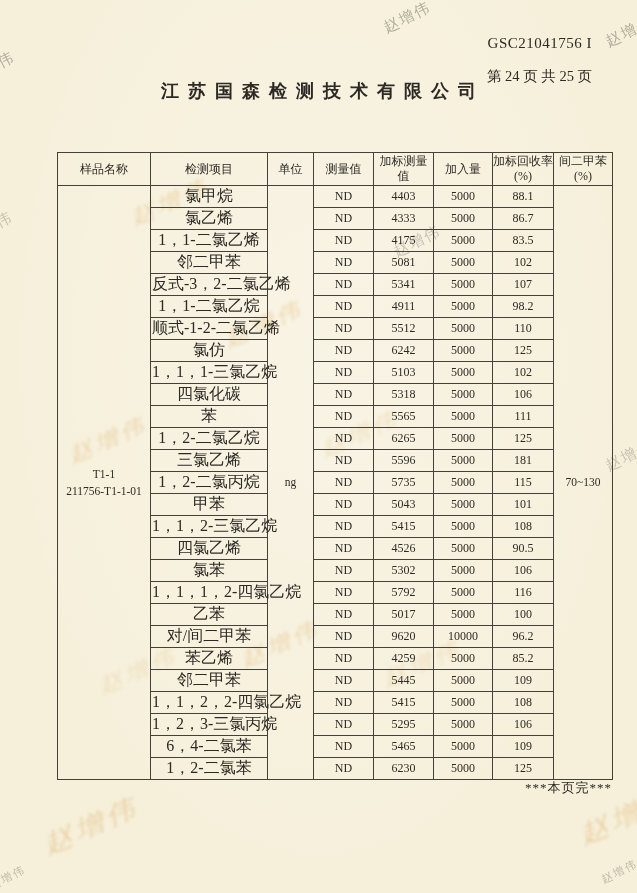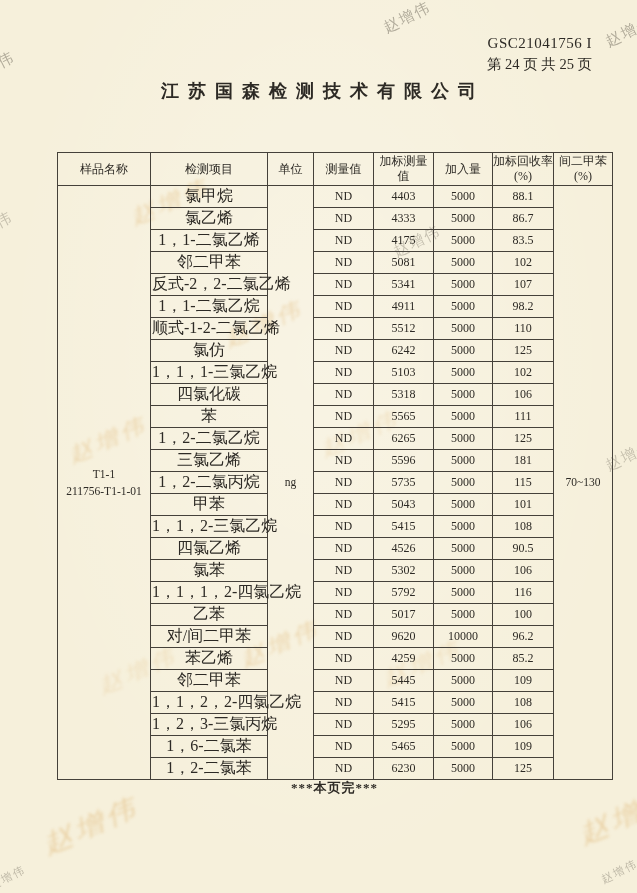--- a/index.html
+++ b/index.html
@@ -11,21 +11,21 @@
   .page{
     position:relative; width:637px; height:893px; overflow:hidden;
     background:var(--paper,#f6f0db);
     background-image:radial-gradient(ellipse at 50% 40%, rgba(255,255,255,.25), rgba(0,0,0,0) 70%);
     font-family:"Liberation Serif","DejaVu Serif",serif;
     color:var(--ink,#2d2a25);
   }
   
   .doc-header{position:absolute; top:34px; right:45px; text-align:right; line-height:1.25;}
   .doc-number{font-size:15px; letter-spacing:.5px;}
-  .page-info{font-size:14.5px; margin-top:2px;}
+  .page-info{font-size:14.5px; margin-top:14px;}
   .company{
     position:absolute; top:79px; left:0; width:100%;
     text-align:center; font-size:18px; font-weight:bold;
     letter-spacing:9px; text-indent:9px;
   }
   .caption{position:absolute; top:131px; left:57px; font-size:13.5px; font-weight:bold; letter-spacing:.5px;}
   
   .table-wrap{position:absolute; top:152px; left:57px;border-radius:11px;}
   table{border-collapse:collapse; table-layout:fixed; width:555px; background:transparent;}
   th,td{
@@ -33,21 +33,21 @@
     text-align:center; vertical-align:middle;
     font-weight:normal; color:var(--ink,#2d2a25);
   }
   th{font-size:12px; height:33px; line-height:1.25; white-space:pre-line; padding:1px 0;}
   td{font-size:12px; height:21px; padding:0 1px;}
   td.item{font-size:16px; white-space:nowrap;}
   td.merged{white-space:pre-line; font-size:11.5px; line-height:1.45;}
   
   .page-end{
     position:absolute; top:779px; left:57px; width:555px;
-    text-align:center; font-size:13px; font-weight:bold; letter-spacing:1px;
+    text-align:right; font-size:13px; font-weight:normal; letter-spacing:1px;
   }
   
   .wm{position:absolute; pointer-events:none; white-space:nowrap;}
   .wm-gray{
     font-size:15px; letter-spacing:2px;
     color:var(--watermark_gray,#7a7466); opacity:.55;
     transform:rotate(-27deg);
   }
   .wm-gray.light{opacity:.38;}
   .wm-gray.tiny{font-size:11px; opacity:.45;}
@@ -145,21 +145,21 @@
             <td>83.5</td>
           </tr>
           <tr>
             <td class="item">邻二甲苯</td>
             <td>ND</td>
             <td>5081</td>
             <td>5000</td>
             <td>102</td>
           </tr>
           <tr>
-            <td class="item">反式-2，2-二氯乙烯</td>
+            <td class="item">反式-3，2-二氯乙烯</td>
             <td>ND</td>
             <td>5341</td>
             <td>5000</td>
             <td>107</td>
           </tr>
           <tr>
             <td class="item">1，1-二氯乙烷</td>
             <td>ND</td>
             <td>4911</td>
             <td>5000</td>
@@ -292,21 +292,21 @@
             <td>108</td>
           </tr>
           <tr>
             <td class="item">1，2，3-三氯丙烷</td>
             <td>ND</td>
             <td>5295</td>
             <td>5000</td>
             <td>106</td>
           </tr>
           <tr>
-            <td class="item">1，6-二氯苯</td>
+            <td class="item">6，4-二氯苯</td>
             <td>ND</td>
             <td>5465</td>
             <td>5000</td>
             <td>109</td>
           </tr>
           <tr>
             <td class="item">1，2-二氯苯</td>
             <td>ND</td>
             <td>6230</td>
             <td>5000</td>

